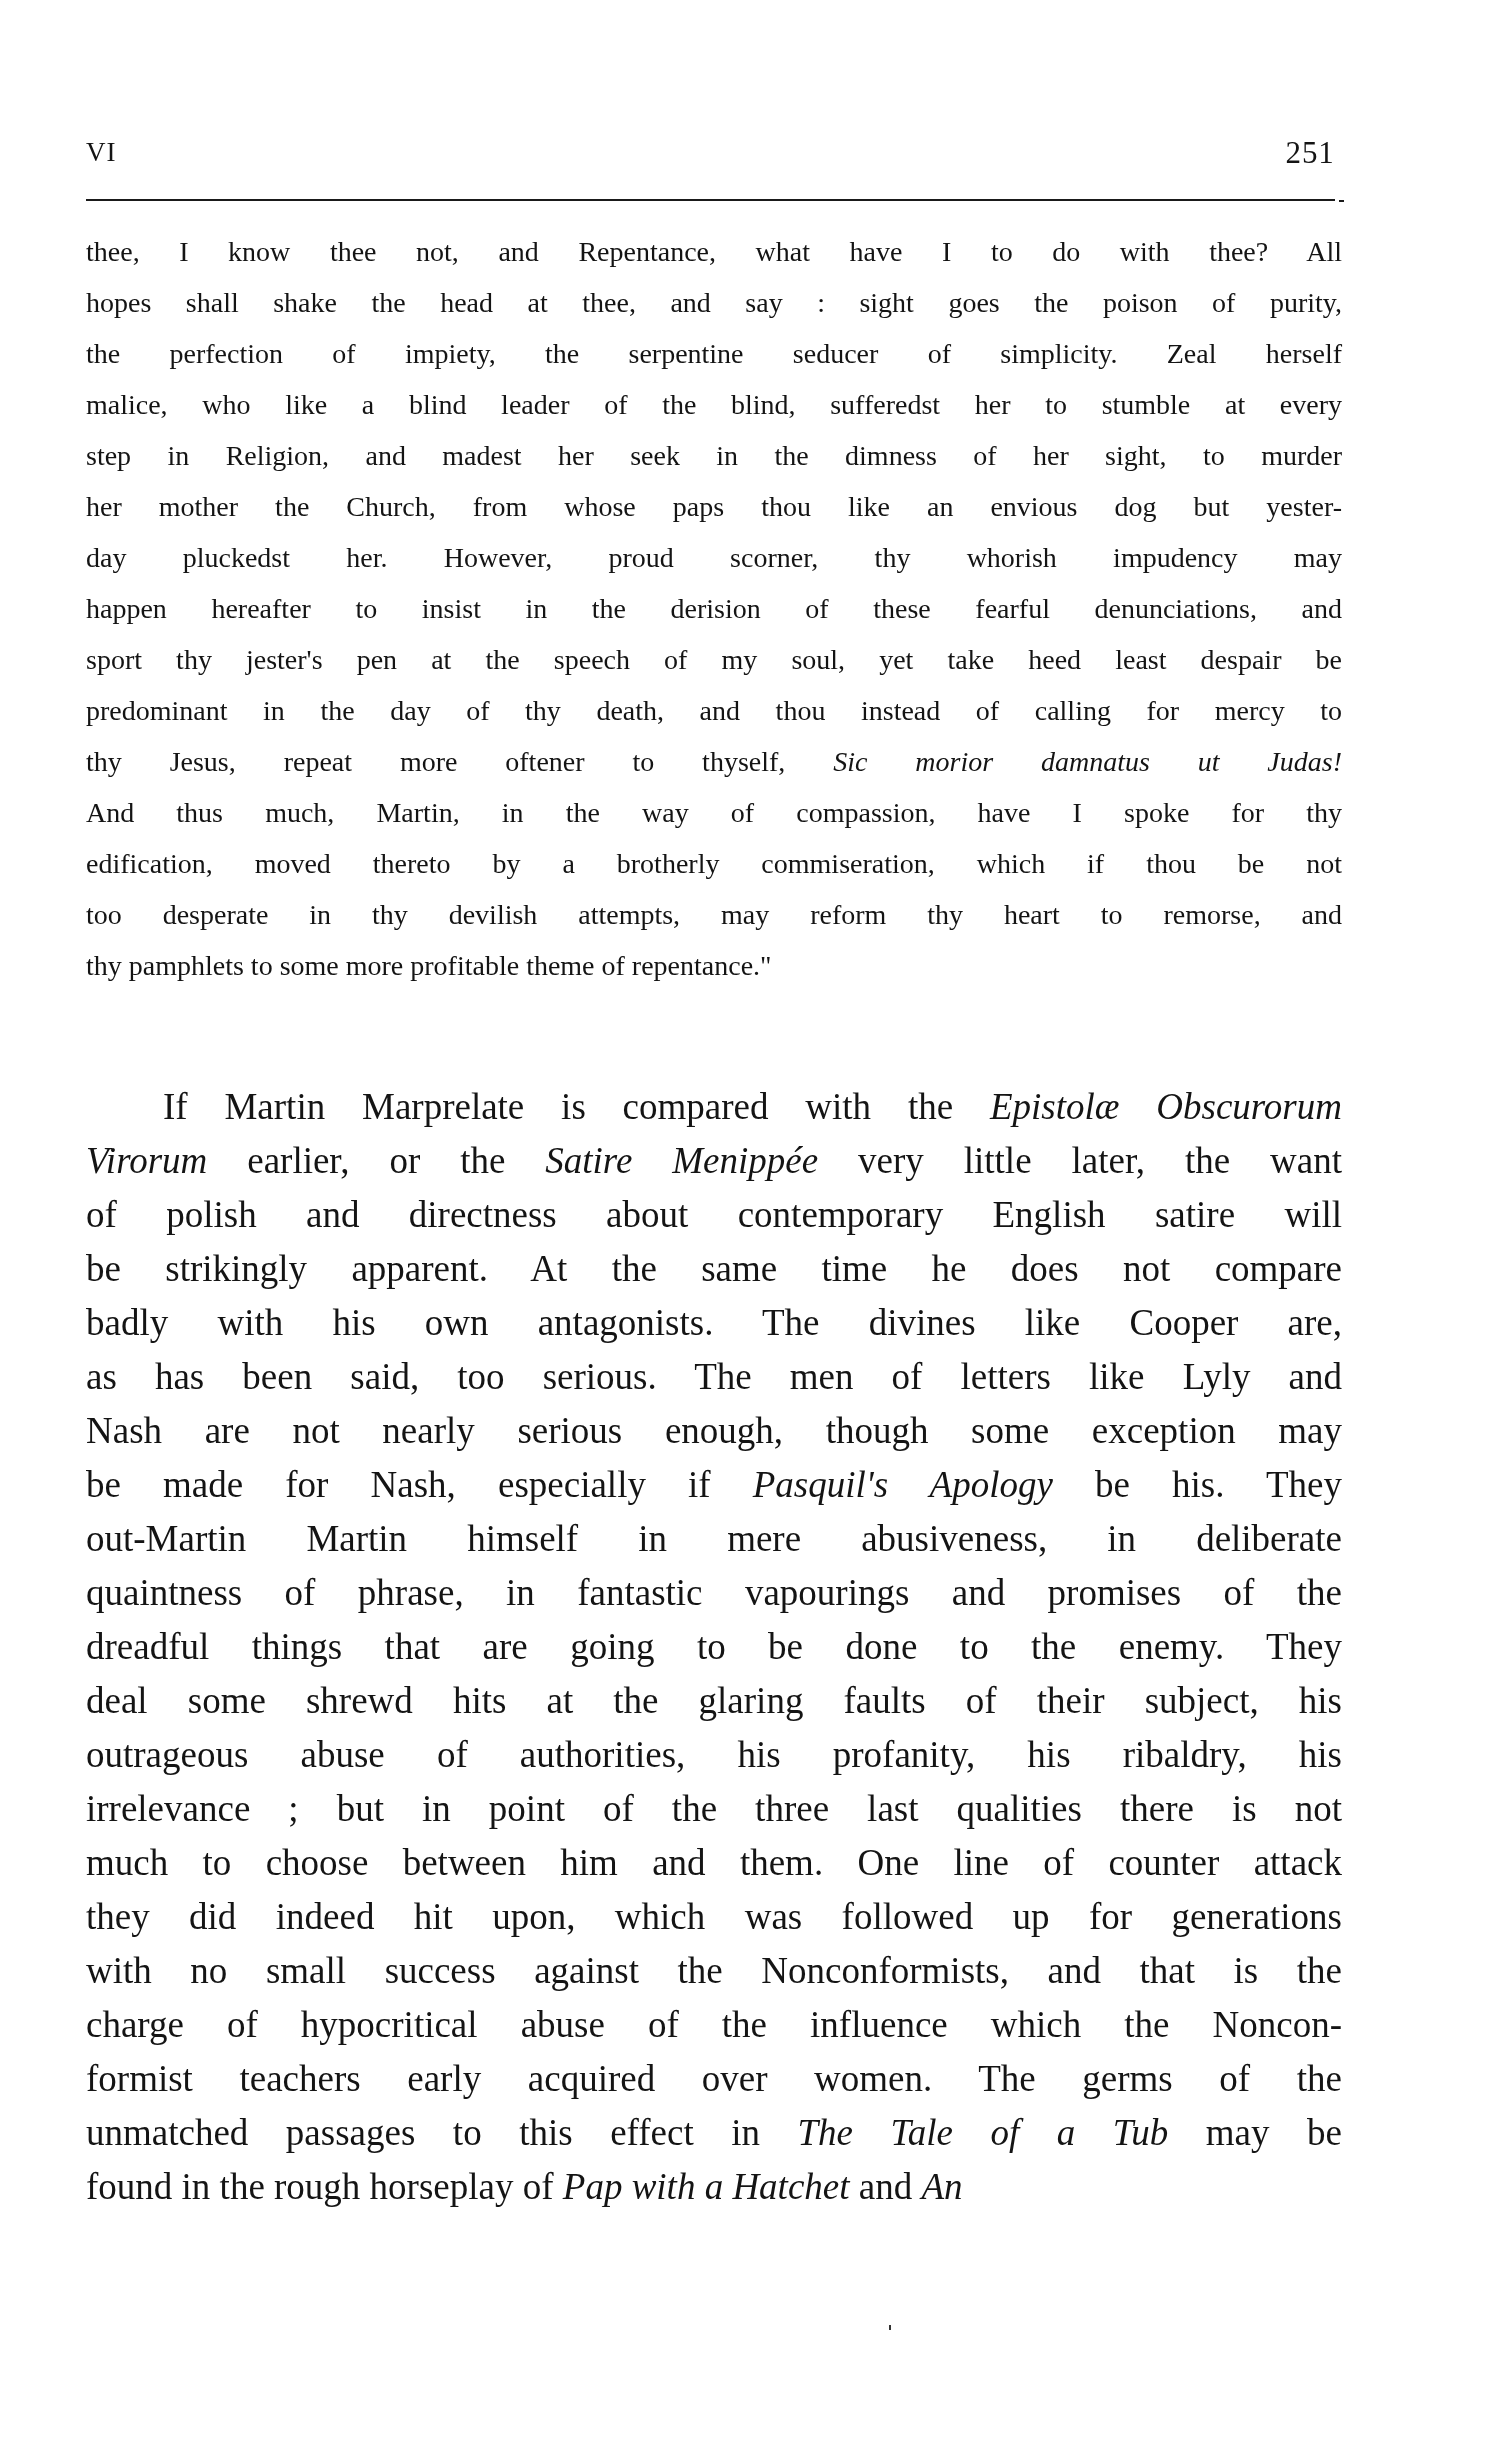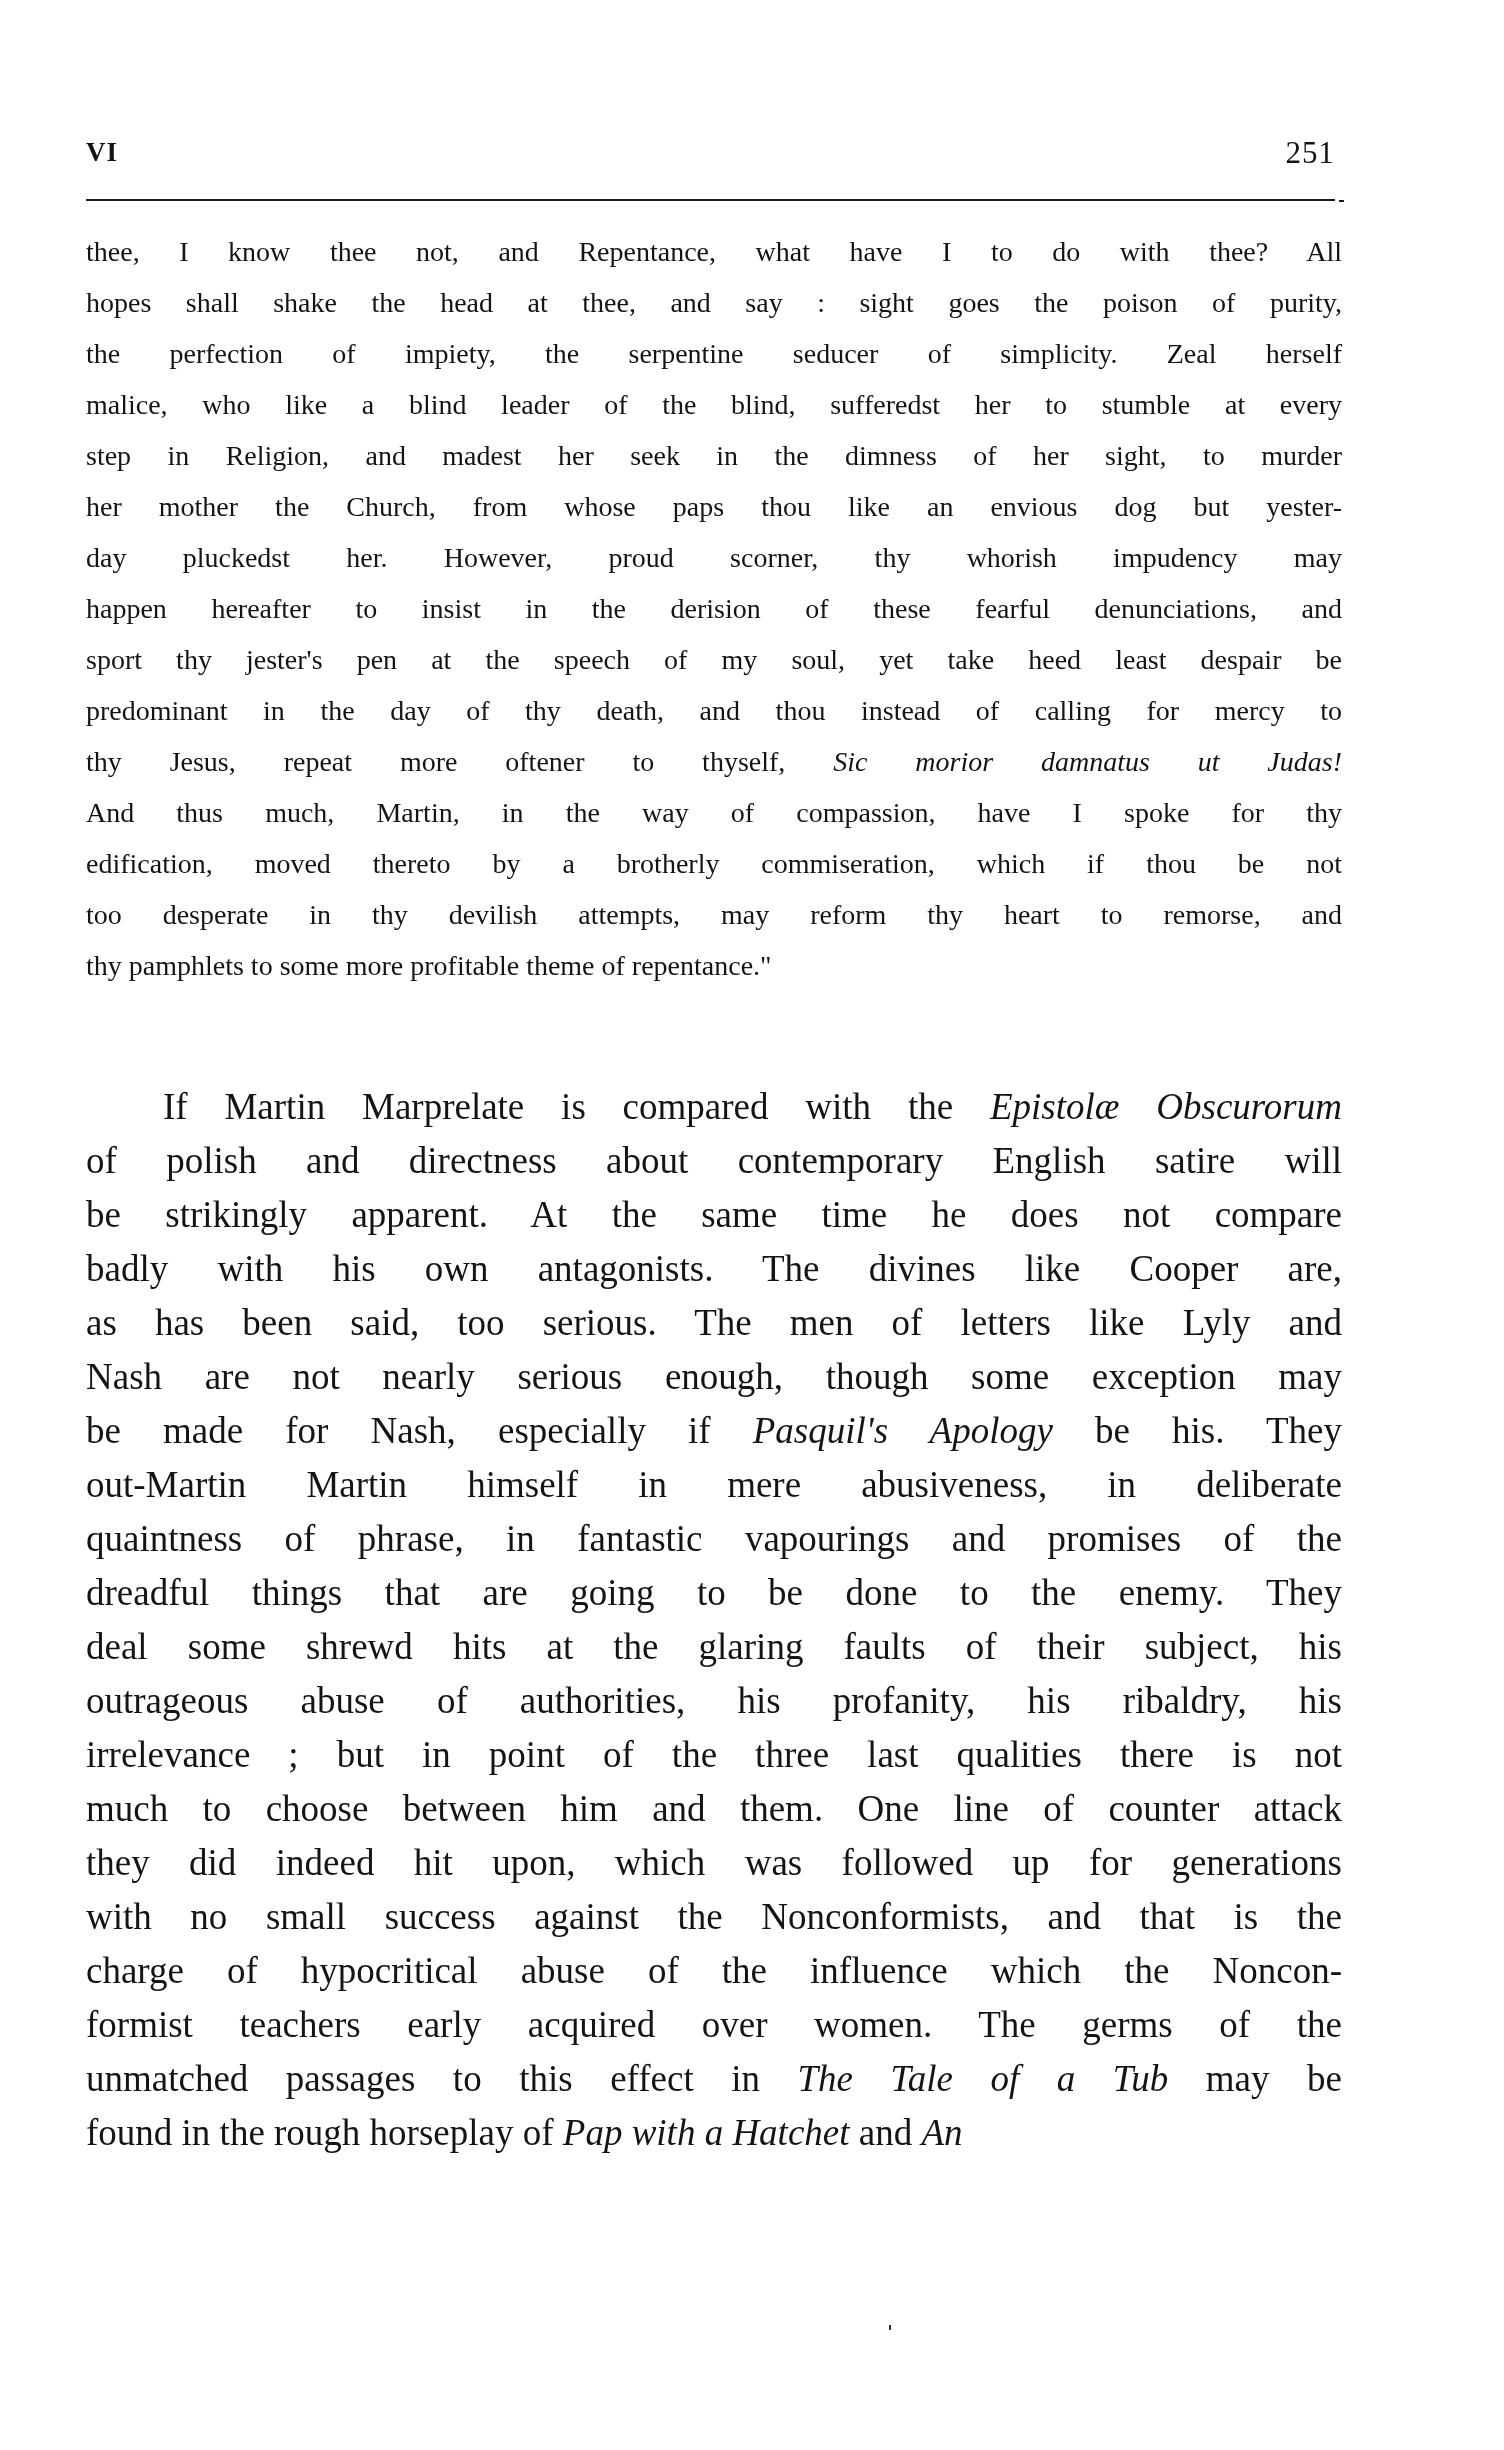--- a/index.html
+++ b/index.html
@@ -27,21 +27,20 @@
       left: 0;
       width: 1256px;
       height: 46px;
     }
     .rh-chapter {
       position: absolute;
       left: 0;
       top: 3.6px;
       font-size: 27px;
       letter-spacing: 0.9px;
-      font-weight: bold;
     }
     .rh-title {
       position: absolute;
       left: 0;
       width: 1256px;
       text-align: center;
       top: 0;
       font-size: 34px;
       letter-spacing: 3.6px;
     }
@@ -134,20 +133,21 @@
       <span class="line"><span>predominant in the day of thy death, and thou instead of calling for mercy to</span></span>
       <span class="line"><span>thy Jesus, repeat more oftener to thyself, </span><i>Sic morior damnatus ut Judas!</i></span>
       <span class="line"><span>And thus much, Martin, in the way of compassion, have I spoke for thy</span></span>
       <span class="line"><span>edification, moved thereto by a brotherly commiseration, which if thou be not</span></span>
       <span class="line"><span>too desperate in thy devilish attempts, may reform thy heart to remorse, and</span></span>
       <span class="line last"><span>thy pamphlets to some more profitable theme of repentance."</span></span>
     </div>
 
   <div class="main-block" id="main-block">
       <span class="line indent"><span>If Martin Marprelate is compared with the </span><i>Epistolæ Obscurorum</i></span>
+      <span class="line"><i>Virorum</i><span> earlier, or the </span><i>Satire Menippée</i><span> very little later, the want</span></span>
       <span class="line"><span>of polish and directness about contemporary English satire will</span></span>
       <span class="line"><span>be strikingly apparent.  At the same time he does not compare</span></span>
       <span class="line"><span>badly with his own antagonists.  The divines like Cooper are,</span></span>
       <span class="line"><span>as has been said, too serious.  The men of letters like Lyly and</span></span>
       <span class="line"><span>Nash are not nearly serious enough, though some exception may</span></span>
       <span class="line"><span>be made for Nash, especially if </span><i>Pasquil's Apology</i><span> be his.  They</span></span>
       <span class="line"><span>out-Martin Martin himself in mere abusiveness, in deliberate</span></span>
       <span class="line"><span>quaintness of phrase, in fantastic vapourings and promises of the</span></span>
       <span class="line"><span>dreadful things that are going to be done to the enemy.  They</span></span>
       <span class="line"><span>deal some shrewd hits at the glaring faults of their subject, his</span></span>

